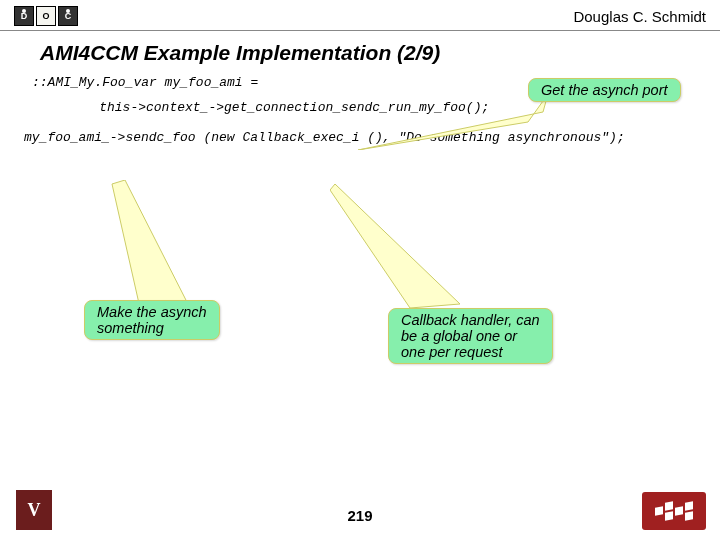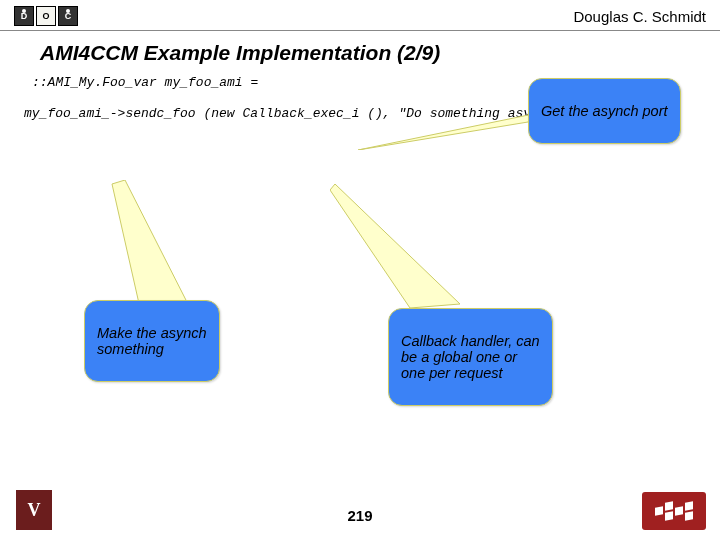--- a/index.html
+++ b/index.html
@@ -62,24 +62,24 @@
   .code-line {
     font-family: "Courier New", monospace;
     font-size: 13px;
     font-style: italic;
     white-space: pre;
     line-height: 1.9;
     color: #000;
   }
   .callout {
     position: absolute;
-    background: #3b82f6;
+    background: #86efac;
     border: 1px solid #cccc66;
-    border-radius: 14px;
-    padding: 24px 12px;
+    border-radius: 8px;
+    padding: 3px 12px;
     font-size: 14.5px;
     font-style: italic;
     color: #000;
     font-family: Arial, sans-serif;
     box-shadow: 1px 1px 2px rgba(0,0,0,0.15);
   }
   .page-num {
     position: absolute;
     bottom: 16px;
     left: 50%;
@@ -129,20 +129,21 @@
     <div class="logo-block light">O</div>
     <div class="logo-block dark"><span class="dot"></span>C</div>
   </div>
   <div class="header-right">Douglas C. Schmidt</div>
 </div>
 
 <div class="title">AMI4CCM Example Implementation (2/9)</div>
 
 <div class="code-area">
   <div class="code-line" style="padding-left:12px;">::AMI_My.Foo_var my_foo_ami =</div>
+  <div class="code-line" style="padding-left:48px;">    this-&gt;context_-&gt;get_connection_sendc_run_my_foo();</div>
   <div class="code-line" style="padding-left:4px; margin-top:6px;">my_foo_ami_-&gt;sendc_foo (new Callback_exec_i (), "Do something asynchronous");</div>
 </div>
 
 <svg style="position:absolute; left:358px; top:94px; width:190px; height:56px; z-index:1;">
   <polygon points="190,0 170,28 0,56 185,18" fill="#ffffcc" stroke="#cccc66" stroke-width="1"></polygon>
 </svg>
 <div class="callout" style="left:528px; top:78px; z-index:2;">Get the asynch port</div>
 
 <svg style="position:absolute; left:110px; top:180px; width:110px; height:130px; z-index:1;">
   <polygon points="15,0 80,128 30,128 2,4" fill="#ffffcc" stroke="#cccc66" stroke-width="1"></polygon>

